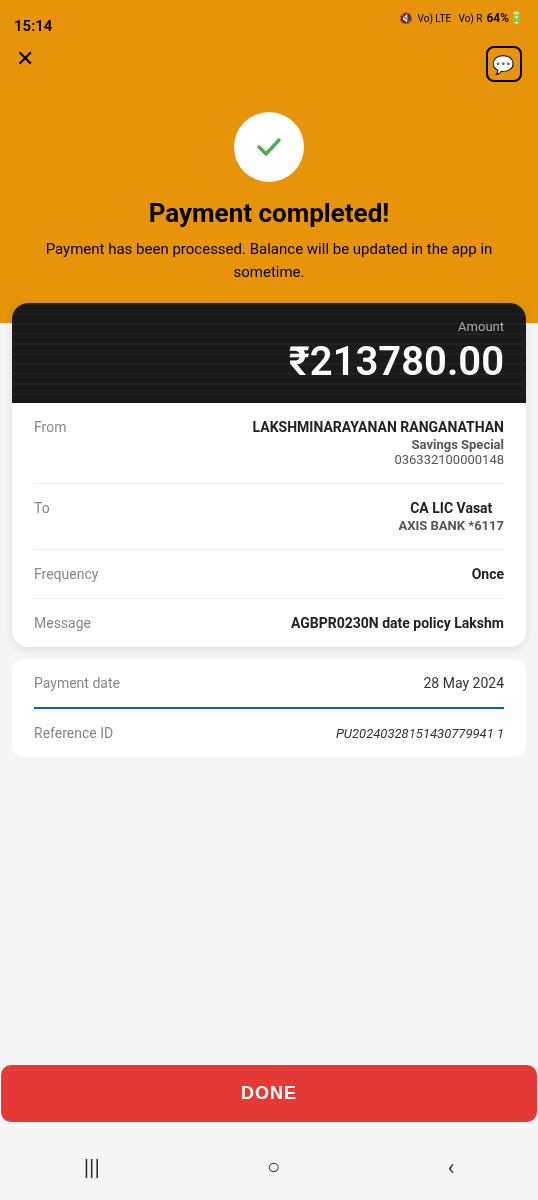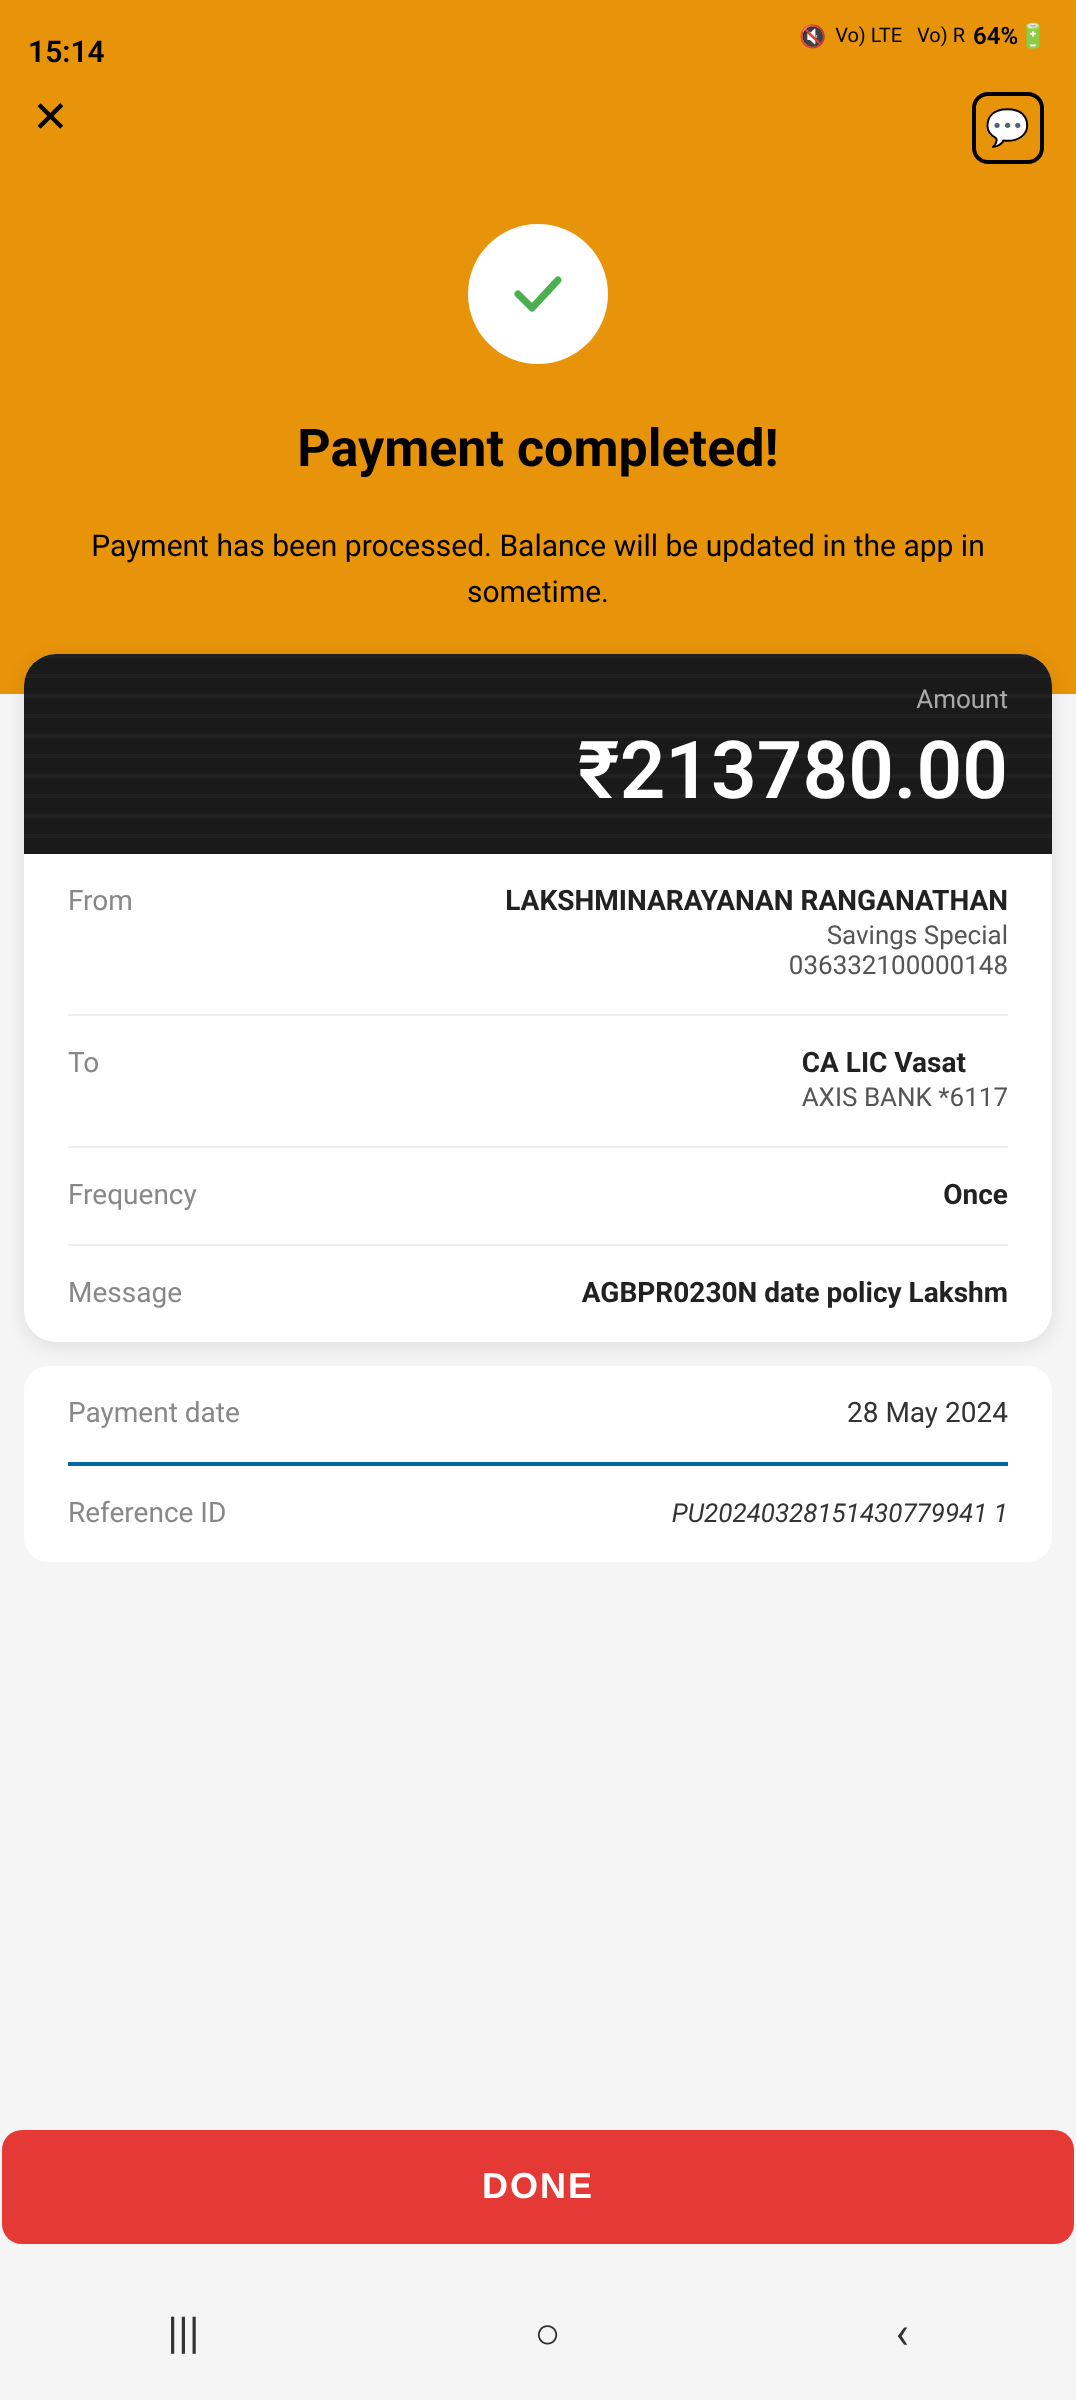--- a/index.html
+++ b/index.html
@@ -61,21 +61,20 @@
       cursor: pointer;
     }
 
     
     .hero {
       background: #e8940a;
       display: flex;
       flex-direction: column;
       align-items: center;
       padding: 0 20px 40px 20px;
-      gap: 12px;
     }
     .check-circle {
       width: 70px;
       height: 70px;
       border-radius: 50%;
       background: #fff;
       display: flex;
       align-items: center;
       justify-content: center;
       margin-bottom: 16px;
@@ -165,21 +164,21 @@
       font-size: 14px;
       text-align: right;
       font-weight: 500;
     }
     .detail-value.bold {
       font-weight: 700;
     }
     .detail-value .sub {
       color: #555;
       font-size: 13px;
-      font-weight: 400;
+      font-weight: 700;
       display: block;
       text-align: right;
       margin-top: 2px;
     }
     .detail-value .sub2 {
       color: #555;
       font-size: 13px;
       font-weight: 400;
       display: block;
       text-align: right;
@@ -287,21 +286,21 @@
       <div class="detail-value bold">
         <span>LAKSHMINARAYANAN RANGANATHAN</span>
         <span class="sub">Savings Special</span>
         <span class="sub2">036332100000148</span>
       </div>
     </div>
 
     <div class="detail-row">
       <span class="detail-label">To</span>
       <div class="detail-value">
-        <span style="font-weight:700;display:block;text-align:left;">CA LIC Vasat</span>
+        <span style="font-weight:700;display:block;text-align:center;">CA LIC Vasat</span>
         <span class="sub">AXIS BANK *6117</span>
       </div>
     </div>
 
 
     <div class="detail-row">
       <span class="detail-label">Frequency</span>
       <span class="detail-value bold">Once</span>
     </div>
 

